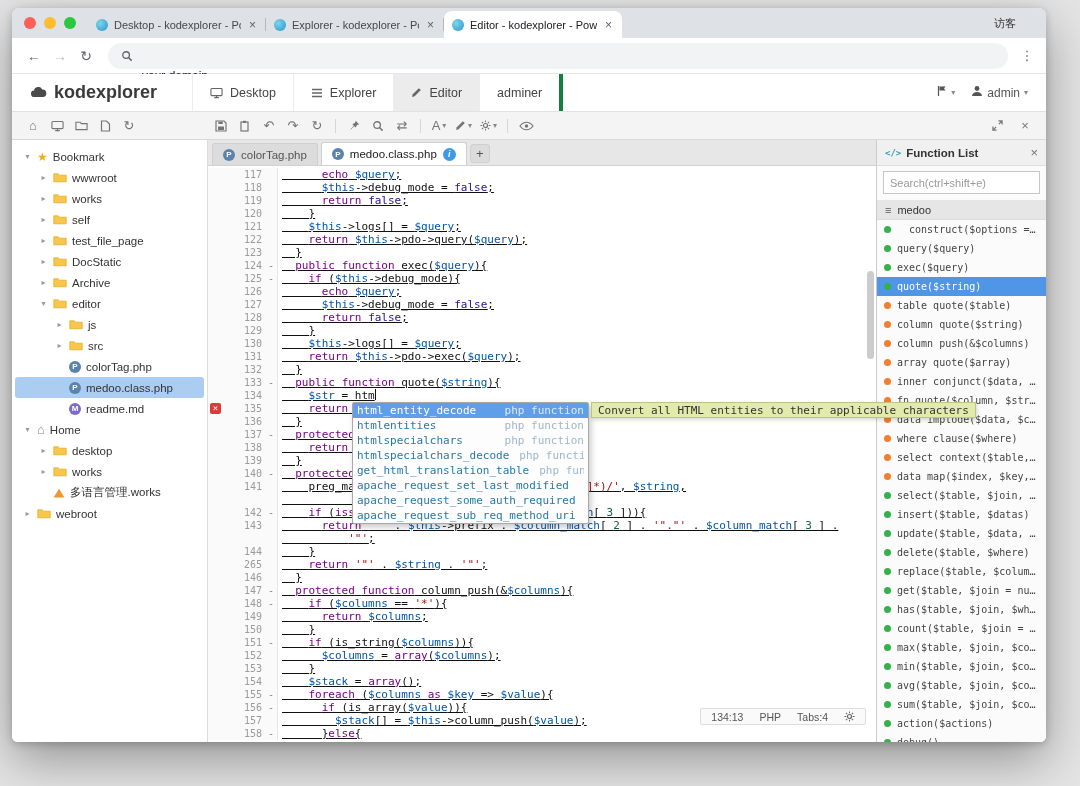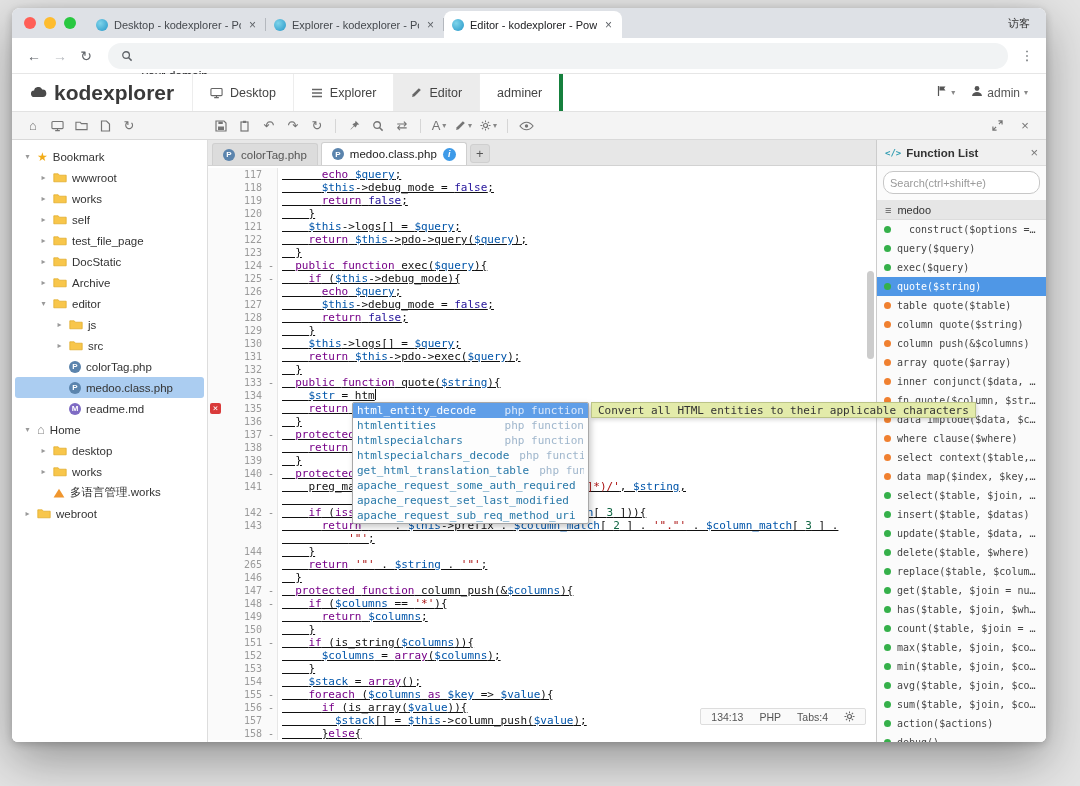--- a/index.html
+++ b/index.html
@@ -12,33 +12,33 @@
 .traffic{display:flex;gap:8px;align-items:center;height:30px;padding:0 12px 0 4px;}
 .light{width:12px;height:12px;border-radius:50%;}
 .light.red{background:#ff5f57;}.light.yellow{background:#febc2e;}.light.green{background:#28c840;}
 .tabs-container{display:flex;align-items:flex-end;height:30px;}
 .chrome-tab{width:178px;height:27px;display:flex;align-items:center;gap:6px;padding:0 8px;font-size:11px;color:#45494e;border-radius:8px 8px 0 0;position:relative;}
 .chrome-tab.active{background:#fff;color:#202124;}
 .chrome-tab:not(.active)::after{content:"";position:absolute;right:0;top:7px;height:13px;width:1px;background:#b4b8be;}
 .favicon{width:12px;height:12px;border-radius:50%;background:radial-gradient(circle at 35% 35%,#7ed4ea,#2596c8);flex:0 0 12px;}
 .tab-title{flex:1;white-space:nowrap;overflow:hidden;}
 .tab-close{color:#5f6368;font-size:12px;padding:0 2px;flex:0 0 auto;}
-.guest{position:absolute;right:16px;top:8px;font-size:11px;color:#333;}
+.guest{position:absolute;right:30px;top:8px;font-size:11px;color:#333;}
 
 .chrome-address{flex:0 0 36px;background:#fff;display:flex;align-items:center;gap:2px;padding:0 10px;border-bottom:1px solid #e6e6e6;}
 .nav-btn{width:24px;height:24px;display:flex;align-items:center;justify-content:center;font-size:14px;color:#5f6368;border-radius:50%;}
 .nav-btn.disabled{color:#b6b9be;}
 .omnibox{flex:1;height:26px;background:#f1f3f4;border-radius:13px;display:flex;align-items:center;gap:9px;padding:0 13px;margin:0 8px;}
 .omnibox .url{font-size:12px;color:#202124;margin-top:40px;}
 .omni-search{display:flex;color:#5f6368;}
 .menu-dots{color:#5f6368;font-size:13px;width:18px;text-align:center;}
 
 .app{flex:1;display:flex;flex-direction:column;background:#fff;min-height:0;}
 .app-header{flex:0 0 38px;display:flex;align-items:stretch;border-bottom:1px solid #e2e2e2;}
-.logo{display:flex;align-items:center;gap:7px;padding:0 18px;width:180px;font-size:21px;font-weight:bold;color:#3a3a3a;}
+.logo{display:flex;align-items:center;gap:7px;padding:0 18px;width:180px;font-size:18px;font-weight:bold;color:#3a3a3a;}
 .app-nav{display:flex;align-items:stretch;}
 .nav-item{display:flex;align-items:center;gap:7px;padding:0 17px;font-size:12.5px;color:#444;border-left:1px solid #ededed;cursor:pointer;}
 .nav-item:last-child{border-right:4px solid #15803d;}
 .nav-item.active{background:#ececec;}
 .nav-icon{color:#666;display:flex;align-items:center;}
 .header-right{margin-left:auto;display:flex;align-items:center;gap:16px;padding:0 18px;color:#555;font-size:12px;}
 .hdr-btn{display:flex;align-items:center;gap:4px;}
 .caret-down{font-size:8px;color:#888;}
 
 .app-toolbar{flex:0 0 28px;background:#f4f4f4;border-bottom:1px solid #d9d9d9;display:flex;align-items:center;padding:0 10px;color:#757575;}
@@ -82,21 +82,21 @@
 .tok-num{color:#164;}
 .caret{display:inline-block;width:1px;height:11px;background:#111;vertical-align:-1px;}
 .scroll-thumb{position:absolute;right:2px;top:105px;width:7px;height:88px;background:#ccc;border-radius:4px;}
 
 .fn-panel{flex:0 0 170px;width:170px;background:#fbfbfb;border-left:1px solid #ccc;display:flex;flex-direction:column;min-height:0;}
 .fn-header{flex:0 0 26px;background:#f0f0f0;border-bottom:1px solid #ddd;display:flex;align-items:center;gap:5px;padding:0 8px;}
 .fn-header-icon{font-family:"DejaVu Sans Mono",monospace;font-size:9px;color:#2e9bb0;font-weight:bold;}
 .fn-title{font-size:11.5px;color:#333;font-weight:bold;flex:1;}
 .fn-close{color:#777;font-size:13px;}
 .fn-search{flex:0 0 34px;padding:5px 6px;}
-.fn-search input{width:100%;height:23px;border:1px solid #c7c7c7;border-radius:10px;font-size:11px;padding:0 6px;color:#333;background:#fff;outline:none;font-family:"Liberation Sans",sans-serif;}
+.fn-search input{width:100%;height:23px;border:1px solid #c7c7c7;border-radius:0;font-size:11px;padding:0 6px;color:#333;background:#fff;outline:none;font-family:"Liberation Sans",sans-serif;}
 .fn-search input::placeholder{color:#9a9a9a;}
 .fn-list{flex:1;overflow:hidden;}
 .fn-class{height:20px;background:#e6e6e6;display:flex;align-items:center;gap:6px;padding:0 8px;border-bottom:1px solid #dcdcdc;font-size:11px;color:#333;}
 .fn-class-icon{color:#555;font-size:11px;}
 .fn-item{height:19px;display:flex;align-items:center;gap:6px;padding:0 7px;font-family:"DejaVu Sans Mono",monospace;font-size:10px;color:#444;white-space:nowrap;overflow:hidden;}
 .fn-item .fn-label{overflow:hidden;text-overflow:ellipsis;min-width:0;}
 .fn-item.selected{background:#4f97e6;color:#fff;}
 .dot{width:7px;height:7px;border-radius:50%;flex:0 0 7px;}
 
 .hint-popup{position:absolute;left:340px;top:262px;width:237px;background:#fdfdfd;border:1px solid #a8a8a8;box-shadow:2px 3px 6px rgba(0,0,0,.22);z-index:10;font-family:"DejaVu Sans Mono",monospace;font-size:11px;border-radius:2px;overflow:hidden;}
@@ -974,25 +974,25 @@
           </div>
           <div class="hint-row">
             <span class="hint-name">htmlspecialchars_decode</span>
             <span class="hint-type">php function</span>
           </div>
           <div class="hint-row">
             <span class="hint-name">get_html_translation_table</span>
             <span class="hint-type">php function</span>
           </div>
           <div class="hint-row">
+            <span class="hint-name">apache_request_set_last_modified</span>
+            <span class="hint-type"></span>
+          </div>
+          <div class="hint-row">
             <span class="hint-name">apache_request_some_auth_required</span>
-            <span class="hint-type"></span>
-          </div>
-          <div class="hint-row">
-            <span class="hint-name">apache_request_set_last_modified</span>
             <span class="hint-type"></span>
           </div>
           <div class="hint-row">
             <span class="hint-name">apache_request_sub_req_method_uri</span>
             <span class="hint-type"></span>
           </div>
         </div>
       <div class="hint-tooltip">Convert all HTML entities to their applicable characters</div>
       <div class="status-pill">
         <span>134:13</span>

